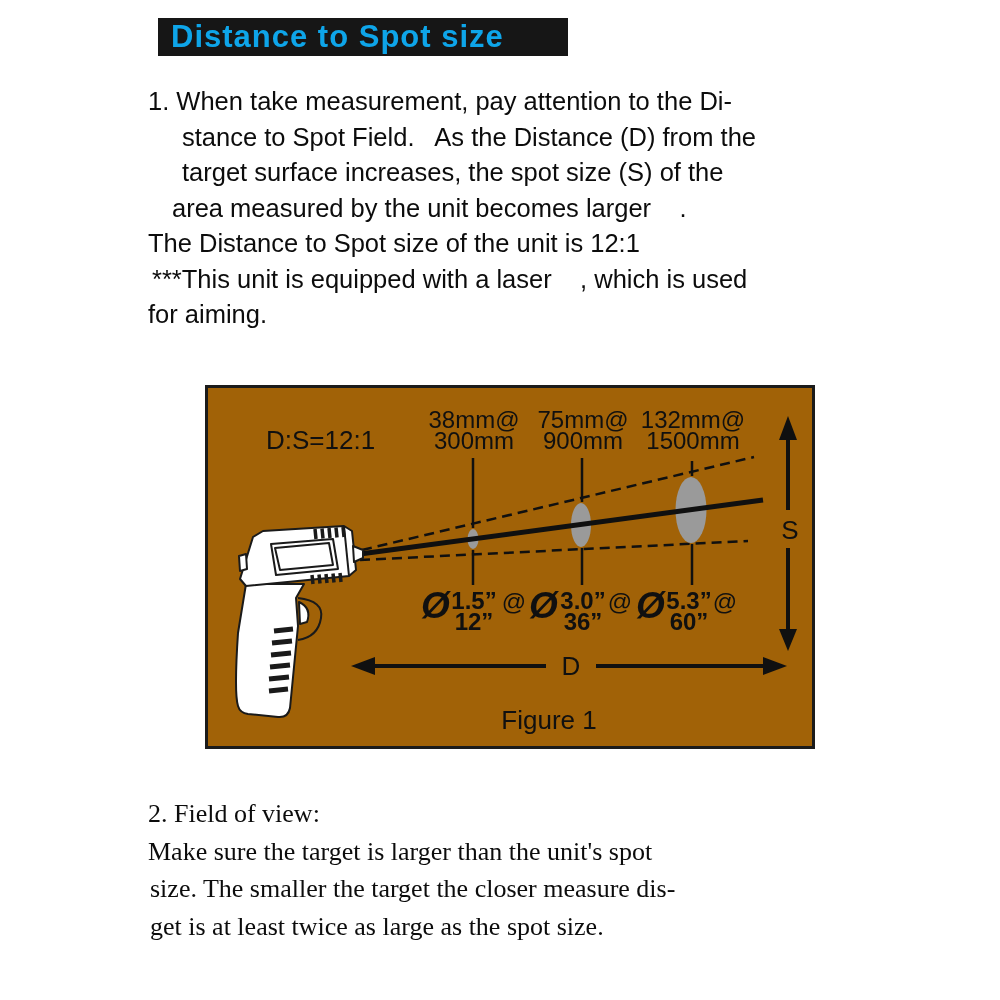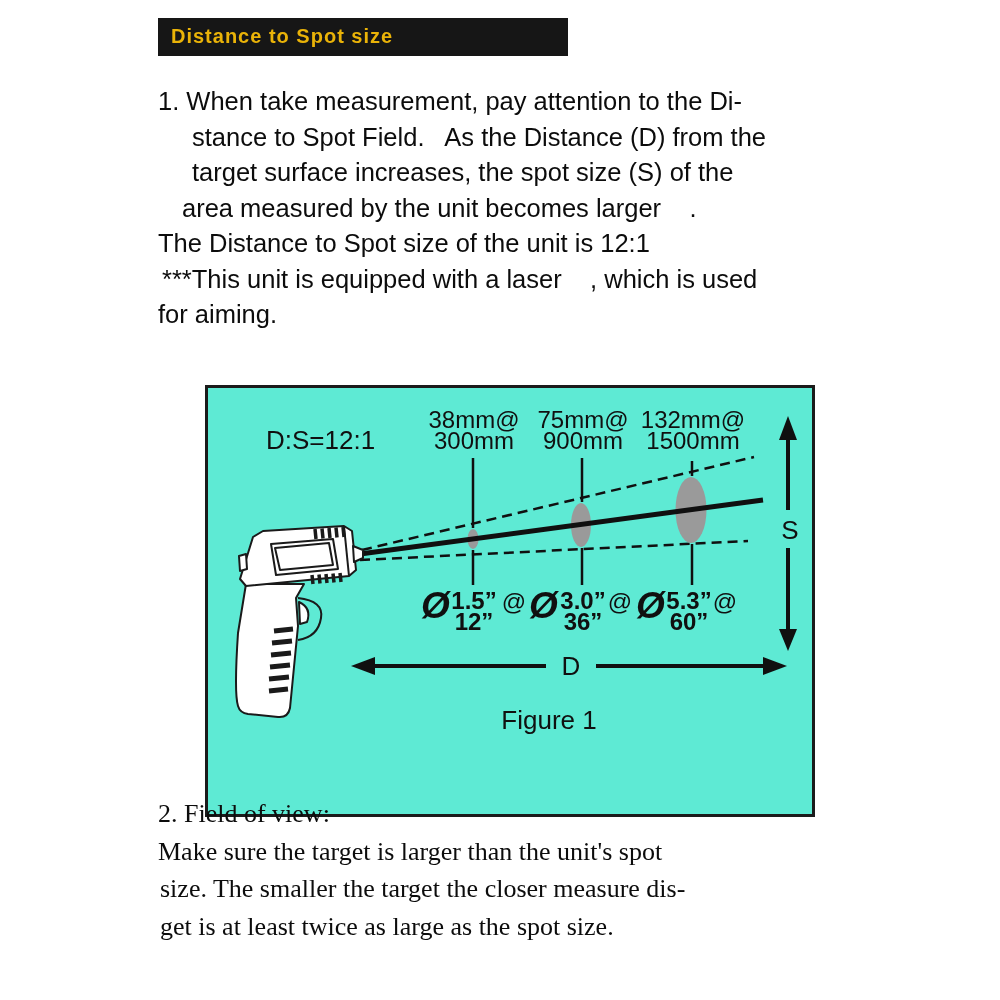--- a/index.html
+++ b/index.html
@@ -5,36 +5,36 @@
   html,body{margin:0;padding:0;background:#ffffff;}
   .page{
     position:relative;width:1000px;height:1000px;background:#ffffff;overflow:hidden;
     font-family:"Liberation Sans",sans-serif;color:#0c0c0c;
   }
   .title-bar{
     position:absolute;left:158px;top:18px;width:410px;height:38px;
     background:#161616;box-sizing:border-box;padding-left:13px;
   }
   .title-bar span{
-    color:#eab308;font-size:20px;font-weight:bold;letter-spacing:1px;
+    color:#0ea5e9;font-size:31px;font-weight:bold;letter-spacing:1px;
     line-height:37px;white-space:pre;display:block;
   }
-  .para{position:absolute;left:158px;width:720px;}
+  .para{position:absolute;left:148px;width:720px;}
   .para .line{white-space:pre;}
   .para1{top:84px;font-size:25.5px;line-height:35.5px;}
   .para2{top:795px;font-size:26px;line-height:37.5px;font-family:Liberation Serif, serif;}
   .m0{margin-left:0;}
   .m34{margin-left:34px;}
   .m24{margin-left:24px;}
   .m36{}
   .m4{margin-left:4px;}
   .m2{margin-left:2px;}
   .figure-box{
-    position:absolute;left:205px;top:385px;width:610px;height:432px;
-    border:3px solid #1b1b1b;box-sizing:border-box;background:#5eead4;
+    position:absolute;left:205px;top:385px;width:610px;height:364px;
+    border:3px solid #1b1b1b;box-sizing:border-box;background:#a16207;
   }
   .figure-box svg{display:block;width:604px;height:358px;}
   svg text{font-family:"Liberation Sans",sans-serif;fill:#101010;}
   .t24{font-size:24px;}
   .t26{font-size:26px;}
   .mid{text-anchor:middle;}
   .bld{font-weight:bold;}
   .oslash{font-size:37px;font-weight:bold;font-style:italic;}
   .thin{stroke:#101010;stroke-width:2.5;fill:none;}
   .dash{stroke:#101010;stroke-width:2.5;fill:none;stroke-dasharray:10 6;}

